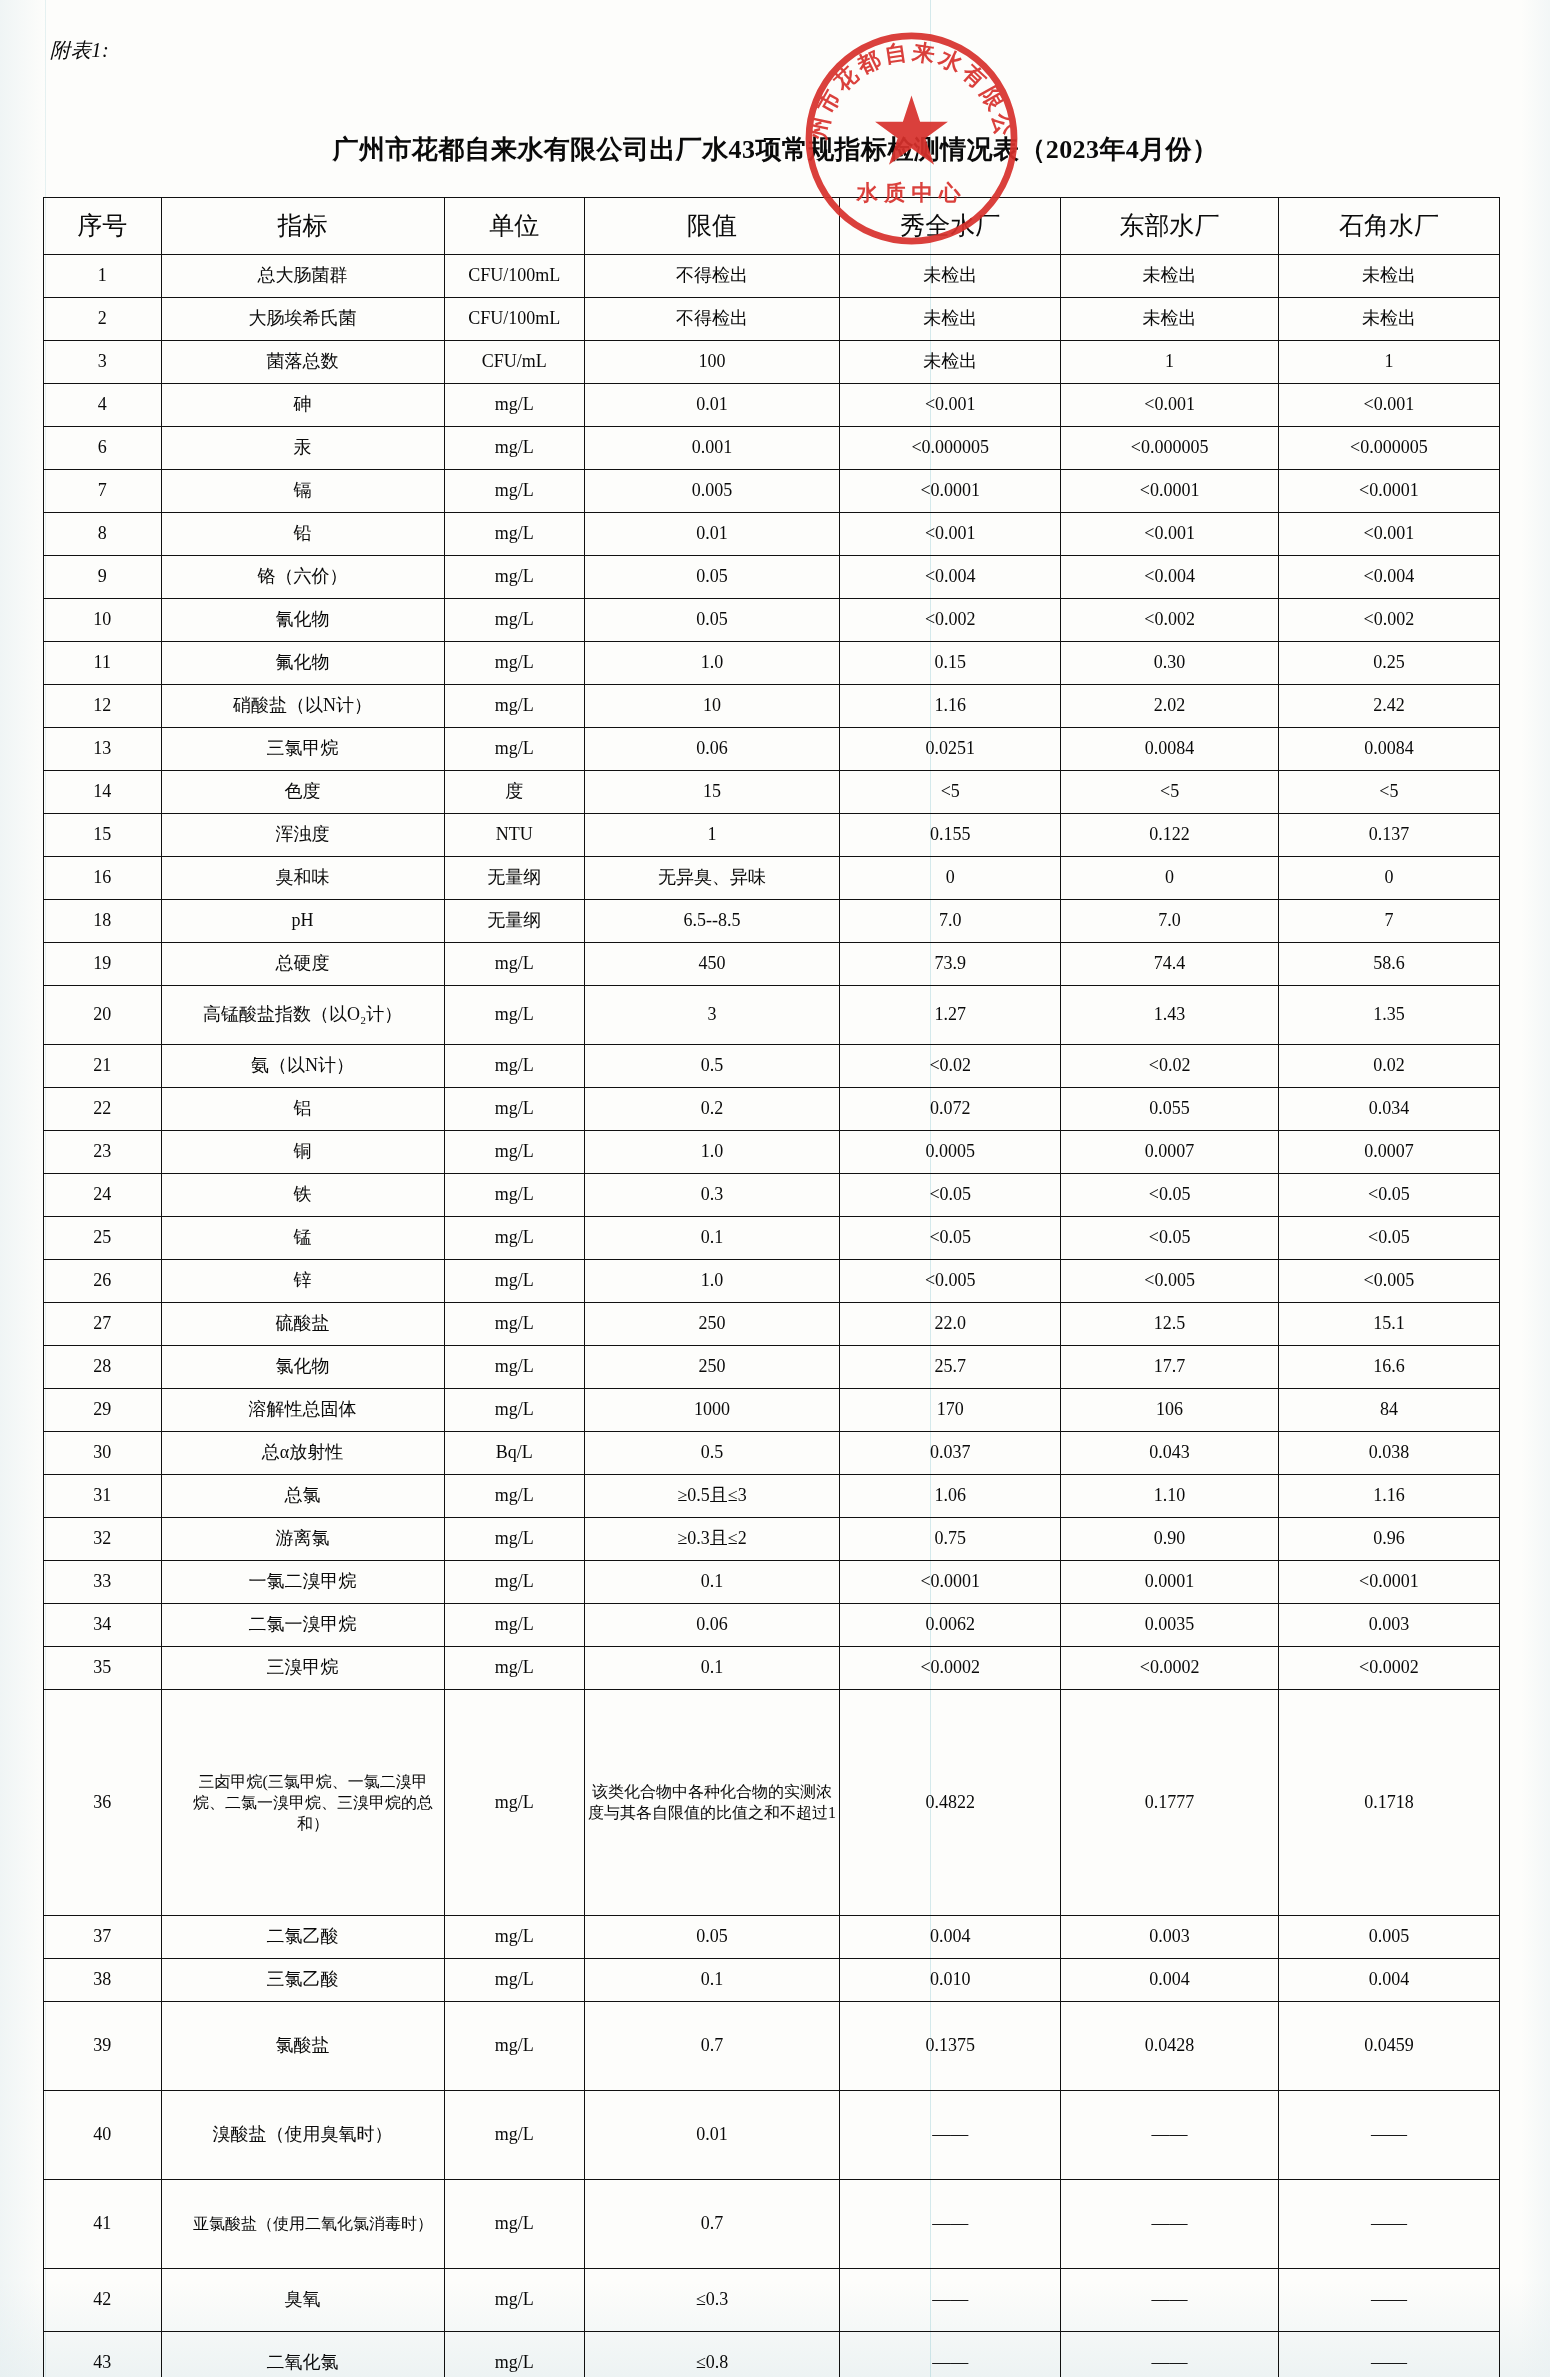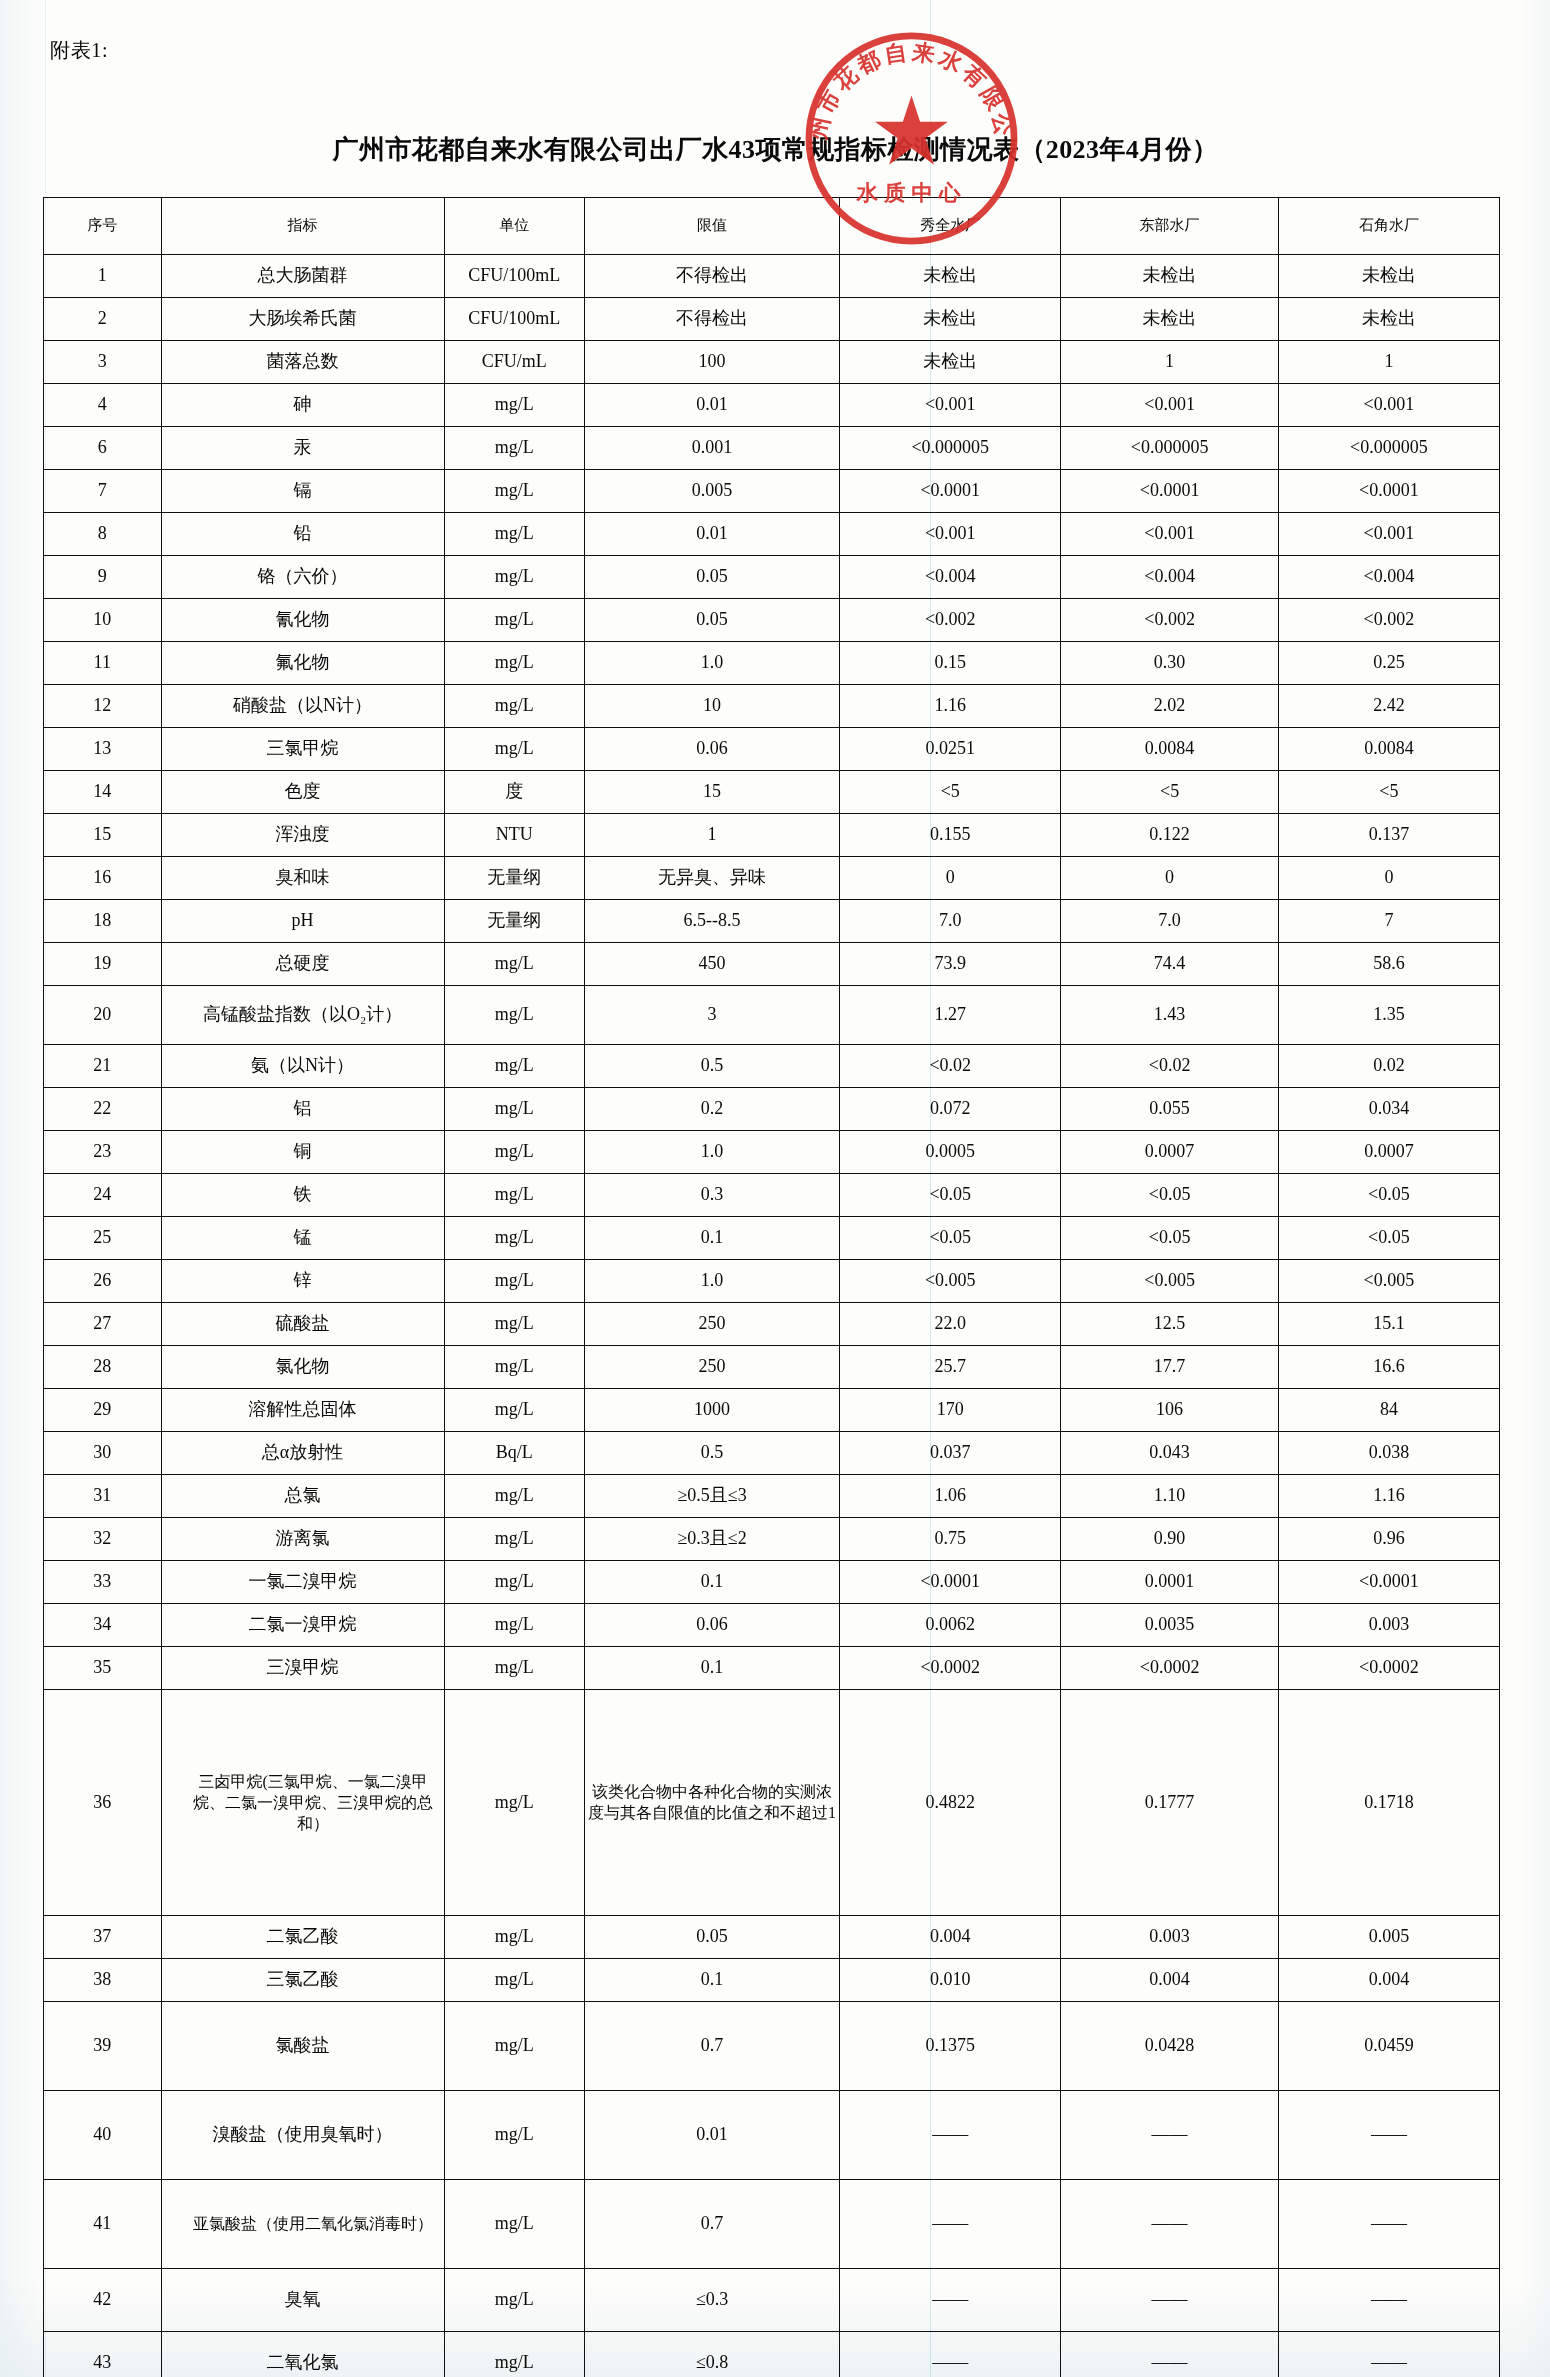--- a/index.html
+++ b/index.html
@@ -37,20 +37,21 @@
     background: rgba(120,190,200,0.30);
     pointer-events: none;
   }
 
   .attach-label {
     position: absolute;
     left: 50px;
     top: 36px;
     font-size: 20.3px;
     letter-spacing: 0.4px;
+    font-style: italic;
   }
 
   .doc-title {
     position: absolute;
     left: 0;
     right: 0;
     top: 132px;
     text-align: center;
     font-size: 26px;
     font-weight: 700;
@@ -69,21 +70,21 @@
     border: 1.1px solid #111;
     padding: 3px 3px;
     text-align: center;
     vertical-align: middle;
     font-size: 18px;
     line-height: 1.30;
     font-weight: 400;
   }
   table.report thead th {
     height: 50px;
-    font-size: 15px;
+    font-size: 25px;
   }
   table.report tbody td {
     height: 36px;
   }
   .c-no    { width: 93px; }
   .c-ind   { width: 224px; }
   .c-unit  { width: 111px; }
   .c-limit { width: 202px; }
   .c-p1    { width: 175px; }
   .c-p2    { width: 172px; }

